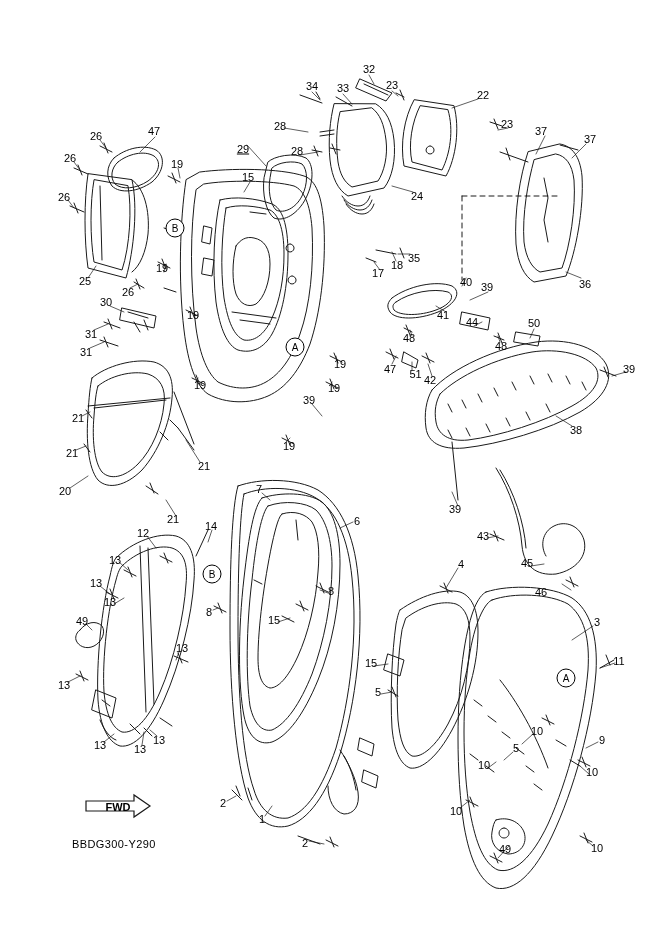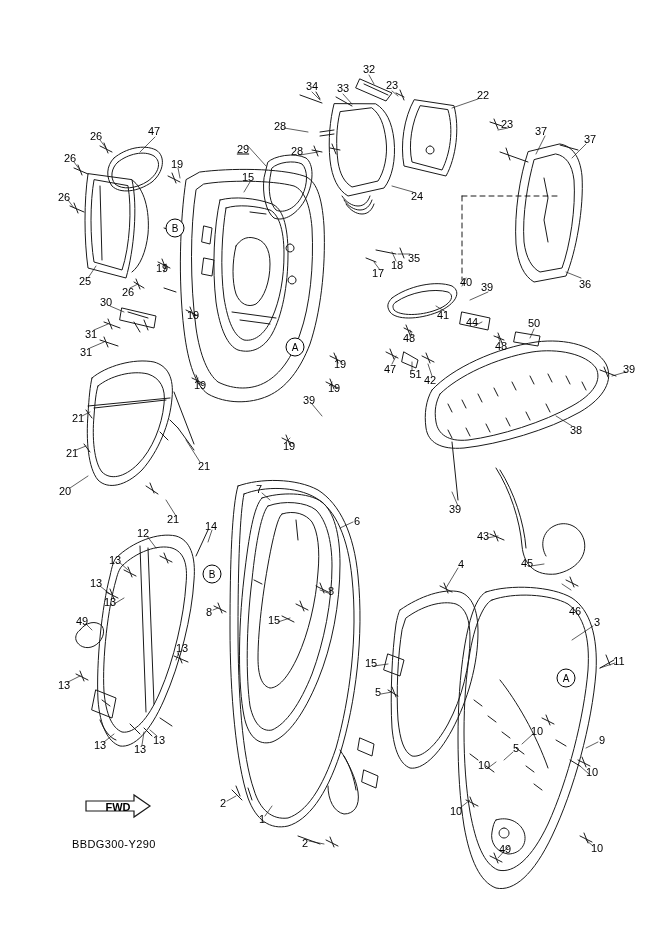--- a/index.html
+++ b/index.html
@@ -463,21 +463,21 @@
       <div class="callout" style="left: 65px; top: 491px;">20</div>
       <div class="callout" style="left: 173px; top: 519px;">21</div>
       <div class="callout" style="left: 455px; top: 509px;">39</div>
       <div class="callout" style="left: 259px; top: 489px;">7</div>
       <div class="callout" style="left: 357px; top: 521px;">6</div>
       <div class="callout" style="left: 211px; top: 526px;">14</div>
       <div class="callout" style="left: 143px; top: 533px;">12</div>
       <div class="callout" style="left: 115px; top: 560px;">13</div>
       <div class="callout" style="left: 483px; top: 536px;">43</div>
       <div class="callout" style="left: 527px; top: 563px;">45</div>
-      <div class="callout" style="left: 575px; top: 592px; margin-top: 19px;">46</div>
+      <div class="callout" style="left: 541px; top: 592px;">46</div>
       <div class="callout" style="left: 96px; top: 583px;">13</div>
       <div class="callout" style="left: 331px; top: 591px;">8</div>
       <div class="callout" style="left: 461px; top: 564px;">4</div>
       <div class="callout" style="left: 597px; top: 622px;">3</div>
       <div class="callout" style="left: 110px; top: 602px;">13</div>
       <div class="callout" style="left: 274px; top: 620px;">15</div>
       <div class="callout" style="left: 209px; top: 612px;">8</div>
       <div class="callout" style="left: 82px; top: 621px;">49</div>
       <div class="callout" style="left: 182px; top: 648px;">13</div>
       <div class="callout" style="left: 371px; top: 663px;">15</div>

